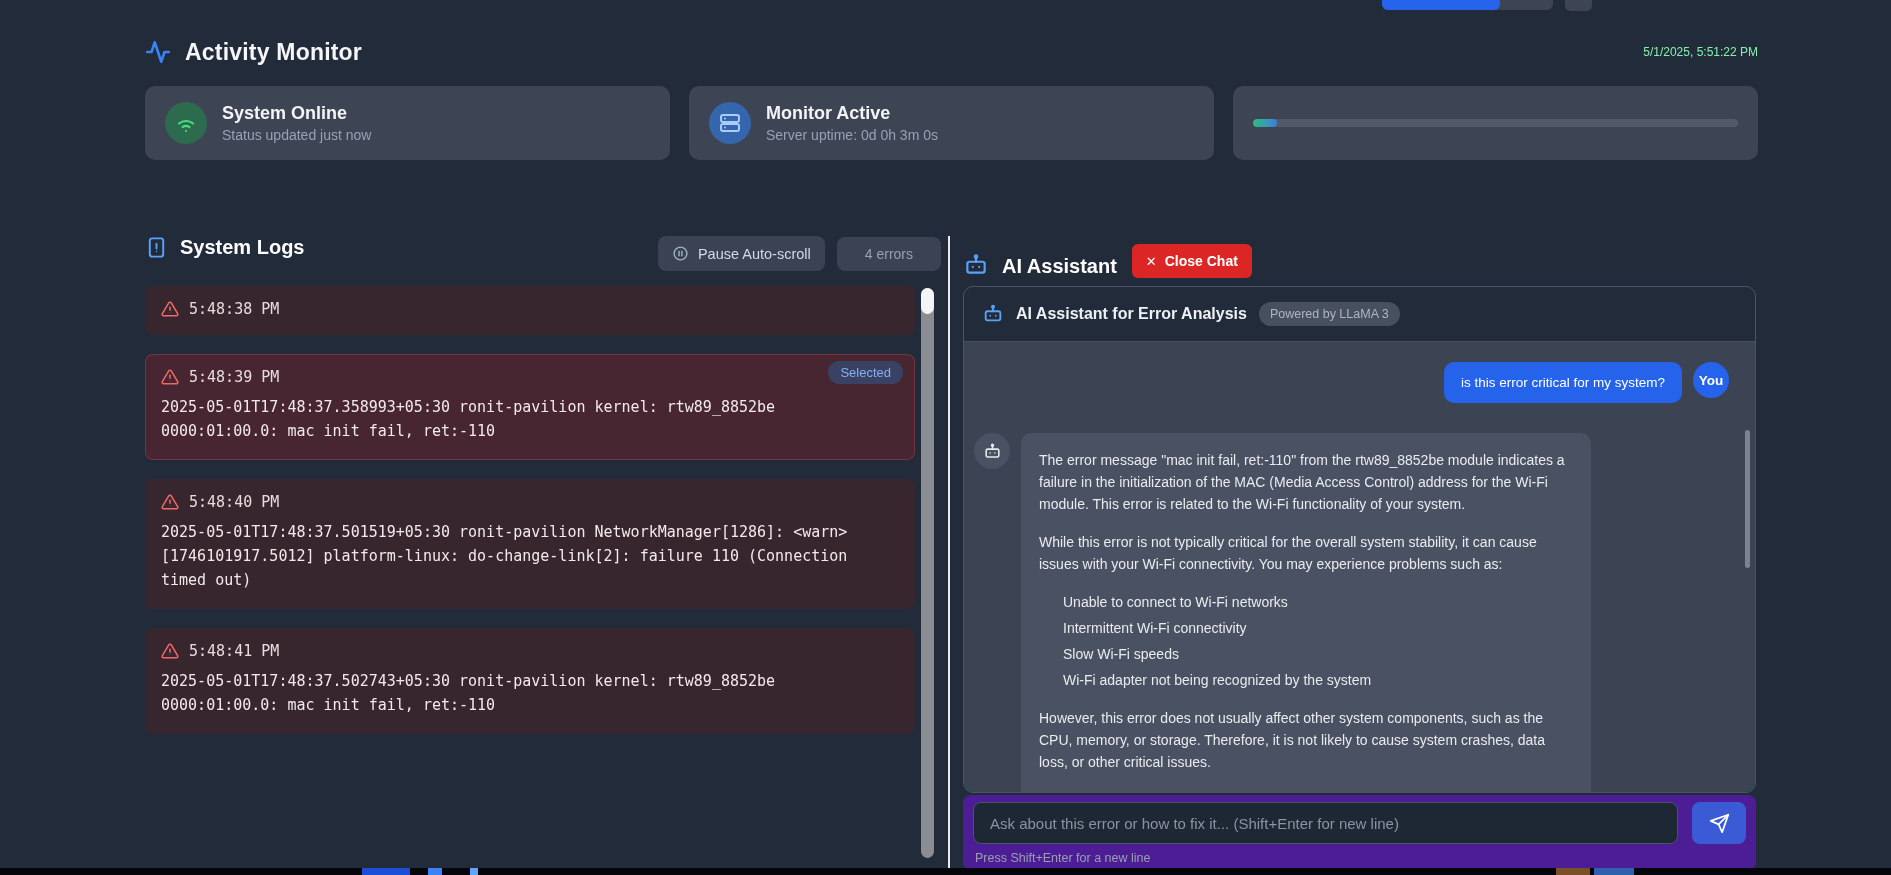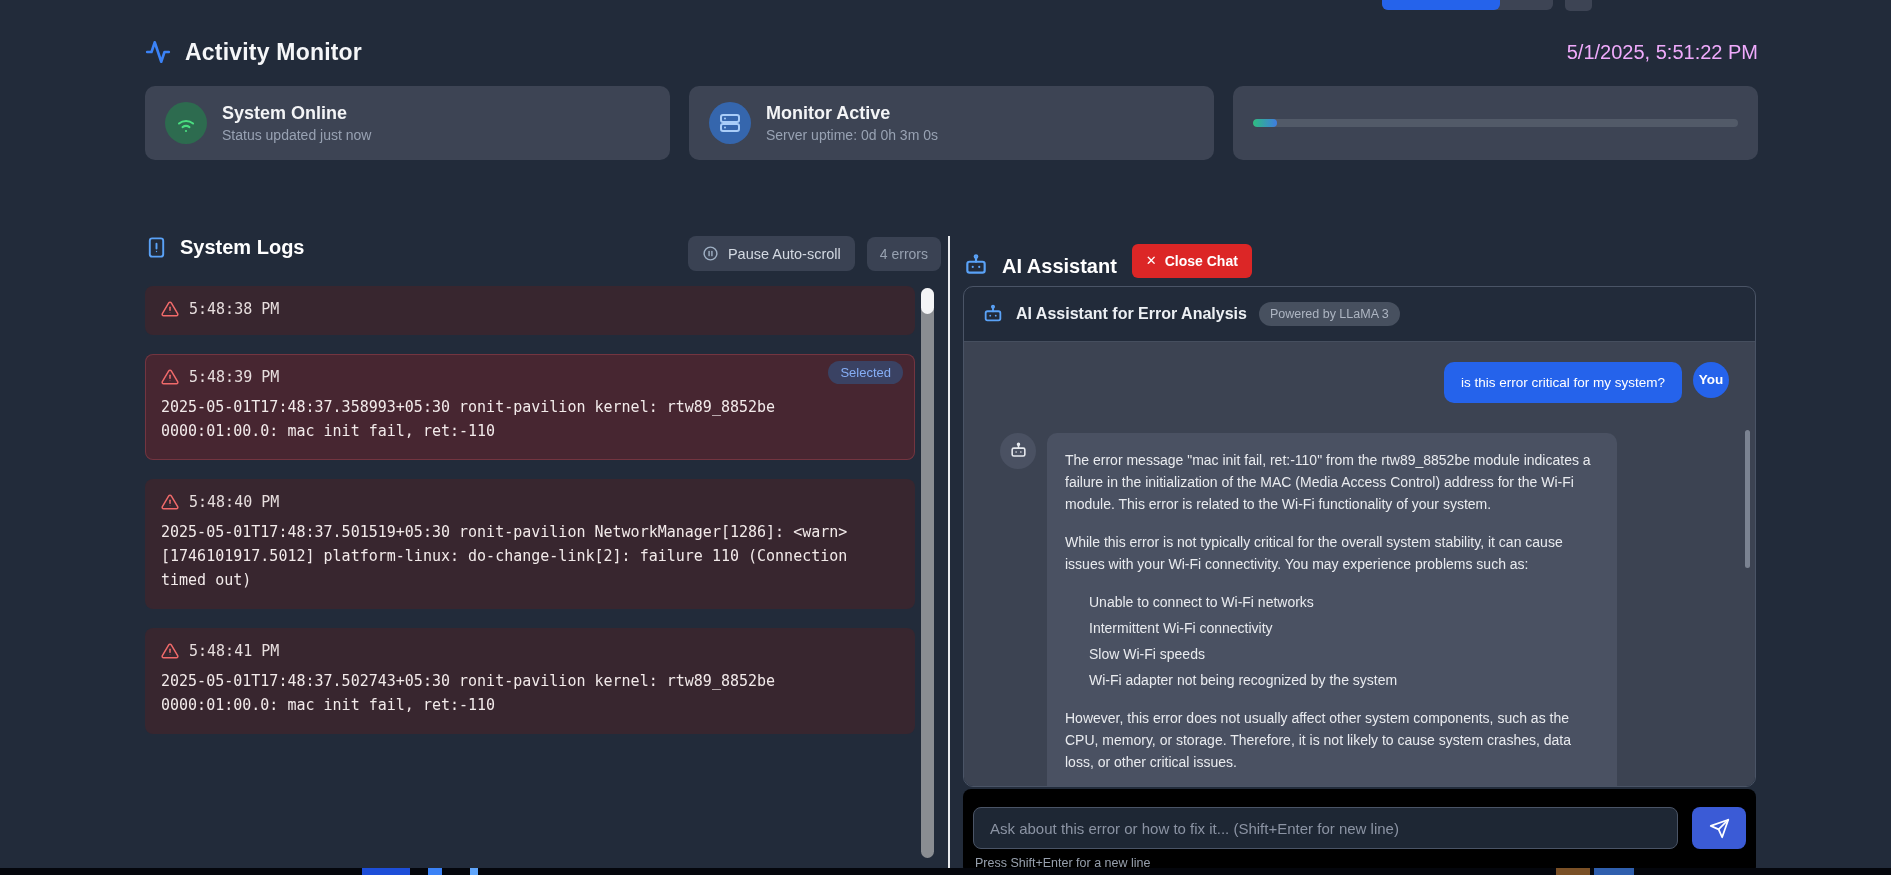--- a/index.html
+++ b/index.html
@@ -18,21 +18,21 @@
   .top-pill-fill { width:118px; height:100%; background:#2563eb; border-radius:0 0 6px 0; }
   .top-mini-btn { position:absolute; top:0; left:1565px; width:27px; height:11px;
     background:#3d4454; border:none; border-radius:0 0 5px 5px; cursor:pointer; }
 
   .content { padding:0 133px 0 145px; }
 
   
   .topbar { display:flex; justify-content:space-between; align-items:center; margin-top:34px; height:36px; }
   .topbar-left { display:flex; align-items:center; gap:14px; }
   .app-title { font-size:23px; font-weight:700; color:#f5f6f8; letter-spacing:.2px; }
-  .timestamp { font-size:20px; color:#f0abfc; }
+  .timestamp { font-size:12px; color:#86efac; }
   .icon { display:inline-flex; align-items:center; justify-content:center; }
 
   
   .cards { display:flex; gap:19px; margin-top:16px; }
   .card { flex:1; background:#3d4454; border-radius:10px; height:74px;
     display:flex; align-items:center; padding:0 20px; gap:15px; }
   .card-icon { width:42px; height:42px; border-radius:50%; flex-shrink:0;
     display:flex; align-items:center; justify-content:center; }
   .icon-green { background:#2d6b4f; }
   .icon-blue  { background:#3566ad; }
@@ -48,21 +48,21 @@
 
   
   .logs-col { width:796px; position:relative; }
   .logs-header { display:flex; justify-content:space-between; align-items:flex-start; height:42px; }
   .lh-left { display:flex; align-items:center; gap:12px; }
   .section-title { font-size:20px; font-weight:700; color:#ffffff; }
   .lh-right { display:flex; align-items:center; }
   .pause-btn { display:flex; align-items:center; gap:9px; background:#3a4253; border:none;
     border-radius:8px; padding:9px 14px; color:#d3d9e2; font-size:14.5px; cursor:pointer;
     font-family:"Liberation Sans",sans-serif; }
-  .errors-badge { background:#3a4253; border-radius:8px; padding:9px 13px; color:#97a1b1;
+  .errors-badge { background:#3a4253; border-radius:8px; padding:9px 28px; color:#97a1b1;
     font-size:14px; margin-left:12px; }
 
   .log-list { margin-top:8px; display:flex; flex-direction:column; gap:19px; width:770px; }
   .log-entry { background:#38262f; border-radius:8px; padding:14px 16px 17px; position:relative; cursor:pointer; }
   .log-entry.selected { background:#472631; box-shadow:inset 0 0 0 1px rgba(231,93,104,.28); }
   .log-head { display:flex; align-items:center; gap:10px; }
   .log-time { font-size:15px; color:#e6dddd; }
   .log-msg { font-size:15px; line-height:24px; color:#f2eaea; margin-top:9px; max-width:720px; }
   .selected-badge { position:absolute; top:7px; right:12px; background:#3a4263; color:#86aef5;
     font-size:13px; padding:4px 12px; border-radius:12px; }
@@ -82,39 +82,39 @@
 
   .chat-card { margin-top:8px; border:1px solid #4a5466; border-radius:10px; overflow:hidden;
     height:507px; display:flex; flex-direction:column; }
   .chat-card-header { display:flex; align-items:center; gap:12px; padding:0 18px; height:55px;
     border-bottom:1px solid #454e5e; flex-shrink:0; }
   .cc-title { font-size:16px; font-weight:600; color:#edf0f4; }
   .powered-badge { background:#47505f; color:#adb5c2; font-size:12.5px; border-radius:12px;
     padding:5px 11px; }
 
   .chat-messages { flex:1; background:#3c4352; position:relative; overflow:hidden;
-    padding:20px 26px 0 36px; }
+    padding:20px 26px 0 10px; }
   .user-row { display:flex; justify-content:flex-end; align-items:flex-start; gap:11px; }
   .user-bubble { background:#2563eb; color:#fff; font-size:13.5px; padding:13px 17px;
     border-radius:10px; }
   .user-avatar { width:36px; height:36px; border-radius:50%; background:#2563eb; color:#fff;
     font-size:13.5px; font-weight:700; display:flex; align-items:center; justify-content:center;
     flex-shrink:0; }
   .bot-row { display:flex; align-items:flex-start; gap:11px; margin-top:30px; }
   .bot-avatar { width:36px; height:36px; border-radius:50%; background:#4a5162; color:#e6e9ee;
     display:flex; align-items:center; justify-content:center; flex-shrink:0; }
   .bot-bubble { background:#4a5162; color:#e9ebef; font-size:14px; line-height:22px;
     border-radius:10px; padding:16px 18px; width:570px; }
   .bot-bubble p { margin:0 0 16px; }
   .bot-bubble ul { list-style:none; margin:0 0 16px; padding:0 0 0 24px; }
   .bot-bubble li { margin-bottom:4px; }
   .chat-scroll { position:absolute; right:5px; top:88px; width:5px; height:138px;
     background:#7b8392; border-radius:3px; cursor:grab; }
 
-  .input-bar { margin-top:2px; background:#000000; border-radius:8px; padding:18px 10px 5px; }
+  .input-bar { margin-top:2px; background:#4c1d95; border-radius:8px; padding:7px 10px 5px; }
   .input-row { display:flex; gap:14px; align-items:center; }
   .chat-input { flex:1; height:42px; background:#1e2734; border:1.5px solid #4a5466;
     border-radius:8px; padding:0 16px; color:#e5e7eb; font-size:15px; outline:none;
     font-family:"Liberation Sans",sans-serif; }
   .chat-input::placeholder { color:#8b93a3; }
   .send-btn { width:54px; height:42px; background:#3b5bd6; border:none; border-radius:8px;
     display:flex; align-items:center; justify-content:center; flex-shrink:0; cursor:pointer; }
   .hint { margin-top:7px; font-size:12.5px; color:#97a0ae; padding-left:2px; }
 
   

